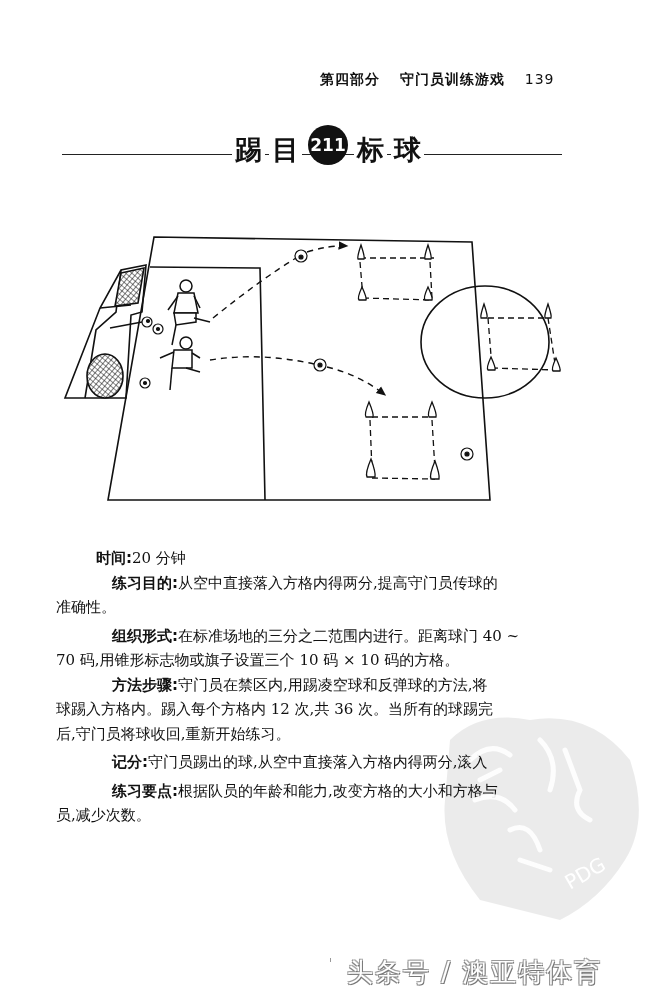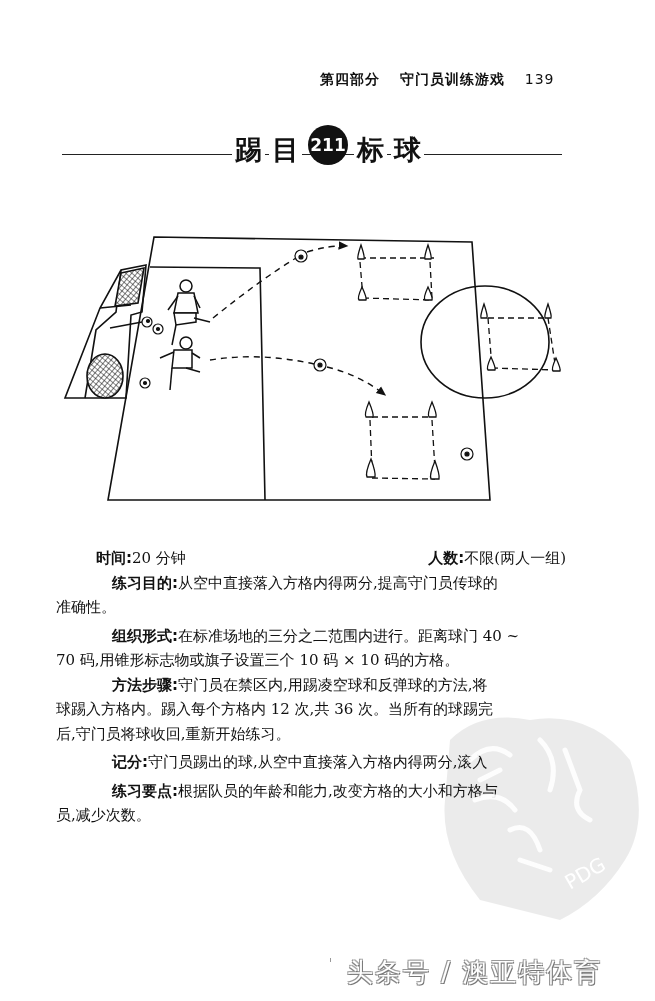--- a/index.html
+++ b/index.html
@@ -12,21 +12,21 @@
   .title-rule { position: absolute; top: 154px; left: 62px; width: 500px; height: 1px; background: #222; }
   .title-wrap { position: absolute; top: 133px; left: 232px; display: flex; align-items: center; gap: 4px;
          background: transparent; }
   .title-char { font-family: "DejaVu Sans", sans-serif; font-weight: bold; font-size: 27px;
          background: #fff; padding: 0 3px; line-height: 34px; }
   .title-badge { width: 40px; height: 40px; border-radius: 50%; background: #111; color: #fff;
          font-family: "DejaVu Sans", sans-serif; font-size: 17px; font-weight: bold;
          display: flex; align-items: center; justify-content: center; margin: -10px 2px 0 2px; }
   .diagram { position: absolute; top: 225px; left: 50px; width: 545px; height: 290px; }
   .text-body { position: absolute; top: 546px; left: 96px; width: 476px; font-size: 15px; line-height: 24.5px; }
-  .line { white-space: nowrap; }
+  .line { white-space: nowrap; flex-direction: column; }
   .meta-row { display: flex; justify-content: space-between; width: 470px; }
   .label { font-family: "DejaVu Sans", sans-serif; font-weight: bold; }
   .watermark { position: absolute; left: 420px; top: 700px; width: 240px; height: 220px; }
   .footer-mark { position: absolute; top: 955px; left: 347px; font-family: "DejaVu Sans", sans-serif;
          font-size: 26px; color: #fff; letter-spacing: 2px;
          text-shadow: 1px 1px 0 #777, -1px -1px 0 #999, 1px -1px 0 #aaa, -1px 1px 0 #888; }
   .tick { position: absolute; top: 958px; left: 330px; width: 1px; height: 4px; background: #999; }
 </style>
 </head>
 <body>
@@ -136,23 +136,20 @@
     <path d="M371 459 q-6 14 -4 18 h8 q1 -4 -4 -18 z"></path>
     <path d="M435 461 q-6 14 -4 18 h8 q1 -4 -4 -18 z"></path>
   </g>
 </svg>
 
 <div class="text-body">
   <div class="line meta-row">
     <span>
       <span class="label">时间:</span><span>20 分钟</span>
     </span>
-    <span>
-      <span class="label">人数:</span><span>不限(两人一组)</span>
-    </span>
   </div>
 
   <div>
     <div class="line" style="padding-left:16px"><span class="label">练习目的:</span><span>从空中直接落入方格内得两分,提高守门员传球的</span></div>
     <div class="line" style="margin-left:-40px">准确性。</div>
   </div>
 
   <div style="margin-top:4px">
     <div class="line" style="padding-left:16px"><span class="label">组织形式:</span><span>在标准场地的三分之二范围内进行。距离球门 40 ~</span></div>
     <div class="line" style="margin-left:-40px">70 码,用锥形标志物或旗子设置三个 10 码 × 10 码的方格。</div>

